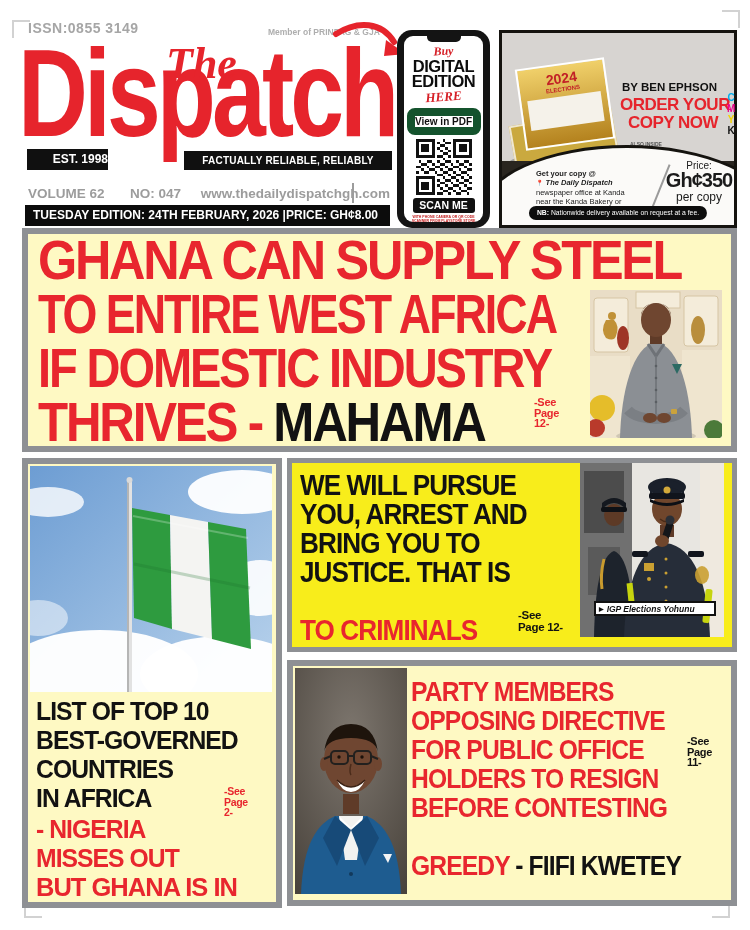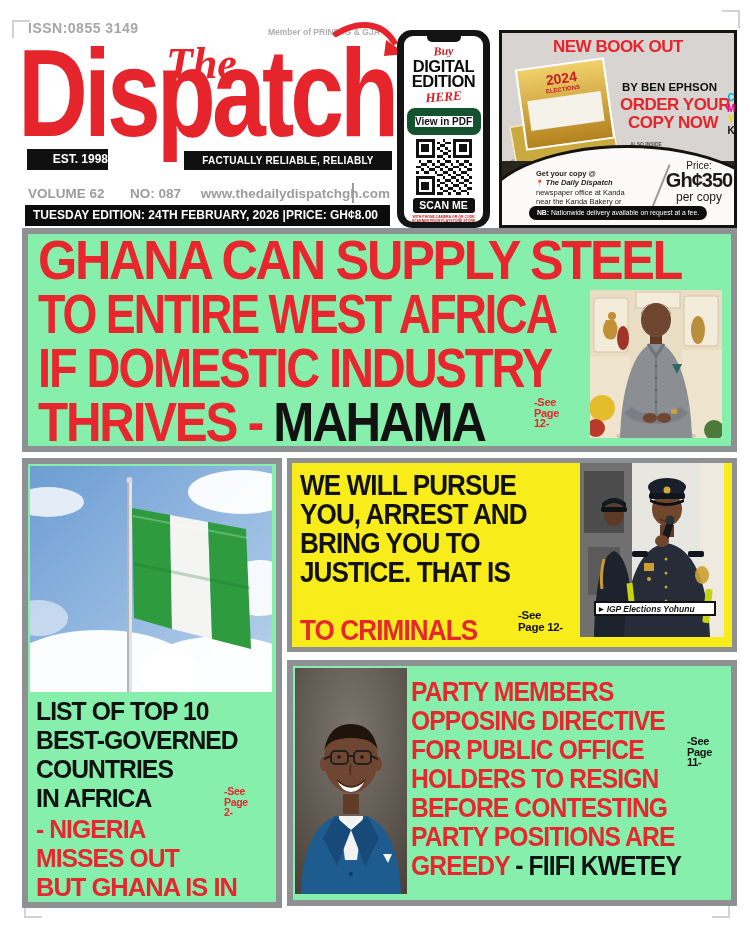--- a/index.html
+++ b/index.html
@@ -1,19 +1,19 @@
 <!DOCTYPE html>
 <html><head>
 <meta charset="utf-8">
 <style>
   html,body{margin:0;padding:0}
   body{width:750px;height:930px;position:relative;background:#fff;overflow:hidden;
        font-family:"Liberation Sans",sans-serif;color:#121212}
   .abs{position:absolute}
-  .frame{position:absolute;background:#86efac;border:6px solid #8e9094;box-sizing:border-box}
+  .frame{position:absolute;background:#fef9c3;border:6px solid #8e9094;box-sizing:border-box}
   .inner{position:absolute;left:0;top:0;right:0;bottom:0}
   .hl{position:absolute;font-weight:700;white-space:nowrap}
   .sx{display:inline-block;transform-origin:0 0;white-space:nowrap}.dred{color:#e8262e}.blk{color:#121212}
   .see{position:absolute;font-weight:700;font-size:11px;line-height:10.5px;letter-spacing:-.3px}
   .crop{position:absolute;width:16px;height:16px;border-color:#d2d2d2;border-style:solid;border-width:0}
   
   .issn{left:28px;top:20px;font-weight:700;font-size:14px;letter-spacing:.5px;color:#a6a6a6}
   .member{left:268px;top:27px;font-weight:700;font-size:8.5px;color:#aeaeae}
   .the{left:166px;top:38px;font:italic 700 44px "Liberation Serif",serif;color:#e6242c}
   .brand{left:18px;top:34px;font-weight:700;font-size:124px;line-height:118px;letter-spacing:-5px;color:#e6242c}
@@ -68,21 +68,21 @@
   <div class="crop" style="left:712px;top:900px;border-right-width:2px;border-bottom-width:2px"></div>
 
   <div class="abs issn">ISSN:0855 3149</div>
   <div class="abs member">Member of PRINPAG &amp; GJA</div>
   <div class="abs brand"><span class="sx" style="transform:scaleX(.78)">Dispatch</span></div>
   <div class="abs the">The</div>
   <div class="abs estbox">EST. 1998</div>
   <div class="abs tagbox">FACTUALLY RELIABLE, RELIABLY FACTUAL</div>
 
   <div class="abs volrow" style="left:28px">VOLUME 62</div>
-  <div class="abs volrow" style="left:130px">NO: 087</div>
+  <div class="abs volrow" style="left:130px">NO: 047</div>
   <div class="abs" style="left:352px;top:183px;width:2px;height:20px;background:#9c9c9c"></div>
   <div class="abs volrow" style="left:200px;width:190px;text-align:right">www.thedailydispatchgh.com</div>
 
   <div class="abs blackbar">
     <span style="position:absolute;left:8px">TUESDAY EDITION:  24TH FEBRUARY,  2026    |</span>
     <span style="position:absolute;left:252px;width:110px;text-align:center">PRICE: GH¢8.00</span>
   </div>
 
   <svg class="abs" style="left:332px;top:18px" width="76" height="44" viewBox="0 0 76 44">
     <path d="M4,16 C26,2 50,4 62,24" stroke="#e6242c" stroke-width="6" fill="none" stroke-linecap="round"></path>
@@ -222,21 +222,20 @@
         <span class="pay" style="width:7px;height:5px;background:#e60000"></span>
         <span class="pay" style="width:7px;height:5px;background:#004f9f"></span>
         <span style="font-weight:700;font-size:4.5px;color:#1a1f71">VISA</span>
         <span class="pay" style="width:5px;height:5px;border-radius:50%;background:#eb001b;box-shadow:3px 0 0 #f79e1b"></span>
       </div>
       <div class="powered">Powered by: KEVELIJOHN CROSSHEDGE</div>
     </div>
   </div>
 
   <div class="abs ad">
-    <div class="adtitle">NEW BOOK OUT</div>
     <div class="bookwrap">
       <div class="bookshadow"></div>
       <div class="bookunder"></div>
       <div class="booktop">
         <div style="font-weight:700;font-size:14px;color:#c22026;margin-top:5px">2024</div>
         <div style="font-weight:700;font-size:6px;color:#c22026">ELECTIONS</div>
         <div style="margin:4px 6px 0;height:30px;background:#f5f2ea"></div>
       </div>
     </div>
     <div class="abs" style="left:120px;top:48px;font-weight:700;font-size:11.5px;color:#111">BY BEN EPHSON</div>
@@ -453,21 +452,20 @@
         <path d="M42,112 q14,14 28,0 q-5,12 -14,12 q-9,0 -14,-12 z" fill="#ffffff"></path>
         <path d="M42,112 q14,14 28,0" stroke="#3a2114" stroke-width="1.5" fill="none"></path>
         <polygon points="88,186 97,186 93,195" fill="#f4f4f4"></polygon>
         <circle cx="56" cy="206" r="2" fill="#12395c"></circle>
       </svg>
       <div class="hl dred" style="left:118px;top:12px;font-size:28px;line-height:28px;letter-spacing:-1px"><span class="sx" style="transform:scaleX(.88)">PARTY MEMBERS</span></div>
       <div class="hl dred" style="left:118px;top:41px;font-size:28px;line-height:28px;letter-spacing:-1px"><span class="sx" style="transform:scaleX(.88)">OPPOSING DIRECTIVE</span></div>
       <div class="hl dred" style="left:118px;top:70px;font-size:28px;line-height:28px;letter-spacing:-1px"><span class="sx" style="transform:scaleX(.88)">FOR PUBLIC OFFICE</span></div>
       <div class="hl dred" style="left:118px;top:99px;font-size:28px;line-height:28px;letter-spacing:-1px"><span class="sx" style="transform:scaleX(.88)">HOLDERS TO RESIGN</span></div>
       <div class="hl dred" style="left:118px;top:128px;font-size:28px;line-height:28px;letter-spacing:-1px"><span class="sx" style="transform:scaleX(.88)">BEFORE CONTESTING</span></div>
-      <div class="hl dred" style="left:118px;top:157px;font-size:28px;line-height:28px;letter-spacing:-1px"><span class="sx" style="transform:scaleX(.88)">PARTY POSITIONS ARE</span></div>
       <div class="hl" style="left:118px;top:186px;font-size:28px;line-height:28px;letter-spacing:-1px"><span class="sx" style="transform:scaleX(.88)"><span class="dred">GREEDY </span><span class="blk">- FIIFI KWETEY</span></span></div>
       <div class="see blk" style="left:394px;top:70px">
         <span style="display:block">-See</span>
         <span style="display:block">Page</span>
         <span style="display:block">11-</span>
       </div>
     </div>
   </div>
 
 </div>

